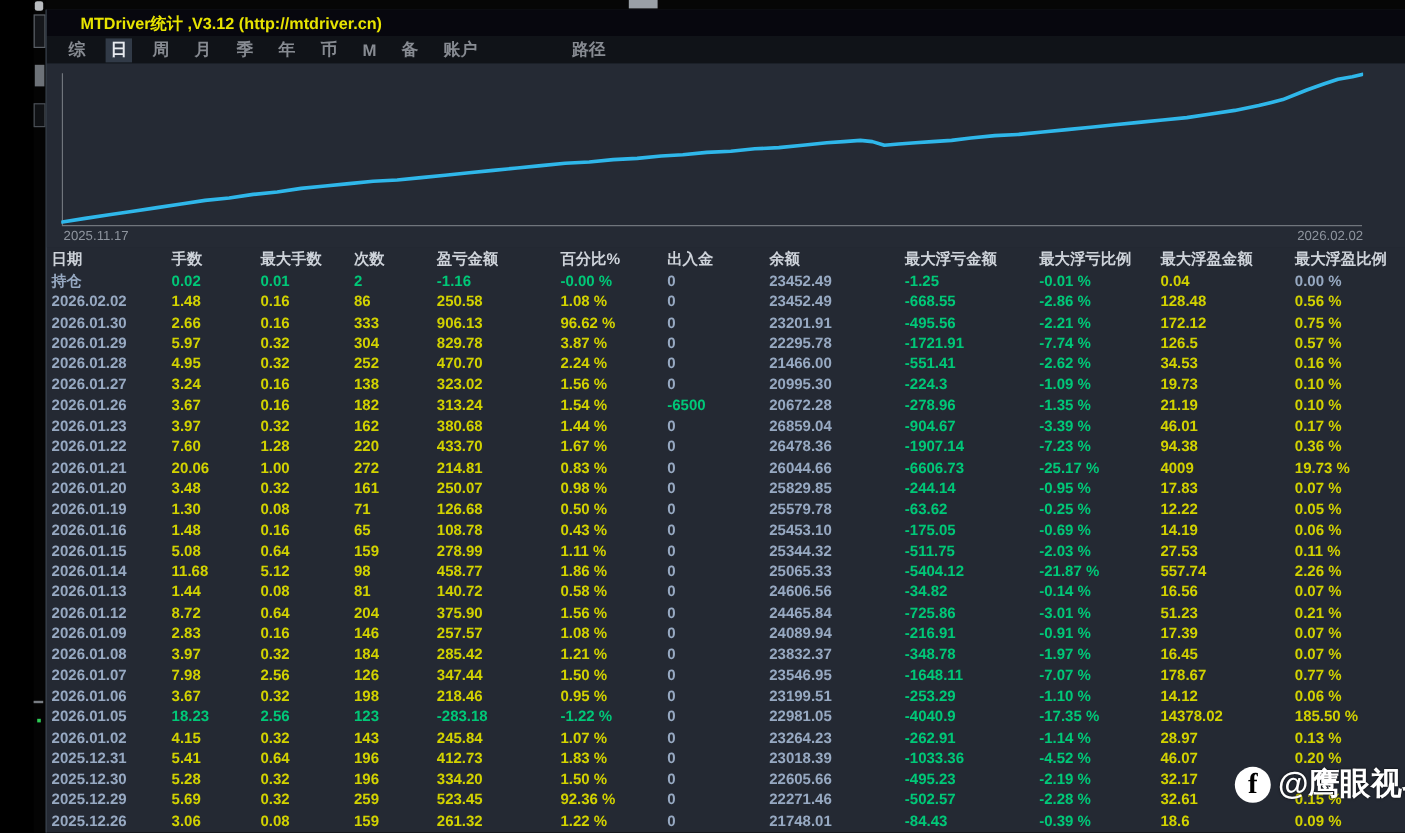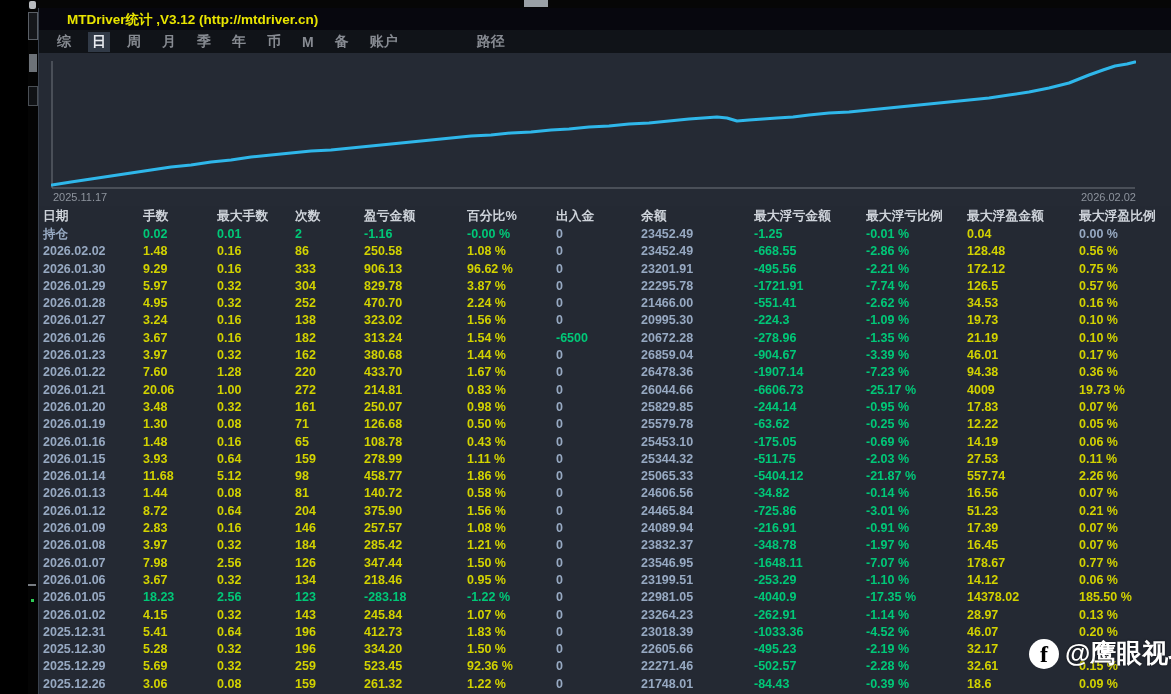--- a/index.html
+++ b/index.html
@@ -141,21 +141,21 @@
             <span class="td c-y">1.08 %</span>
             <span class="td c-d">0</span>
             <span class="td c-d">23452.49</span>
             <span class="td c-g">-668.55</span>
             <span class="td c-g">-2.86 %</span>
             <span class="td c-y">128.48</span>
             <span class="td c-y">0.56 %</span>
           </div>
           <div class="tr">
             <span class="td c-d">2026.01.30</span>
-            <span class="td c-y">9.29</span>
+            <span class="td c-y">2.66</span>
             <span class="td c-y">0.16</span>
             <span class="td c-y">333</span>
             <span class="td c-y">906.13</span>
             <span class="td c-y">96.62 %</span>
             <span class="td c-d">0</span>
             <span class="td c-d">23201.91</span>
             <span class="td c-g">-495.56</span>
             <span class="td c-g">-2.21 %</span>
             <span class="td c-y">172.12</span>
             <span class="td c-y">0.75 %</span>
@@ -295,21 +295,21 @@
             <span class="td c-y">0.43 %</span>
             <span class="td c-d">0</span>
             <span class="td c-d">25453.10</span>
             <span class="td c-g">-175.05</span>
             <span class="td c-g">-0.69 %</span>
             <span class="td c-y">14.19</span>
             <span class="td c-y">0.06 %</span>
           </div>
           <div class="tr">
             <span class="td c-d">2026.01.15</span>
-            <span class="td c-y">3.93</span>
+            <span class="td c-y">5.08</span>
             <span class="td c-y">0.64</span>
             <span class="td c-y">159</span>
             <span class="td c-y">278.99</span>
             <span class="td c-y">1.11 %</span>
             <span class="td c-d">0</span>
             <span class="td c-d">25344.32</span>
             <span class="td c-g">-511.75</span>
             <span class="td c-g">-2.03 %</span>
             <span class="td c-y">27.53</span>
             <span class="td c-y">0.11 %</span>
@@ -395,21 +395,21 @@
             <span class="td c-d">23546.95</span>
             <span class="td c-g">-1648.11</span>
             <span class="td c-g">-7.07 %</span>
             <span class="td c-y">178.67</span>
             <span class="td c-y">0.77 %</span>
           </div>
           <div class="tr">
             <span class="td c-d">2026.01.06</span>
             <span class="td c-y">3.67</span>
             <span class="td c-y">0.32</span>
-            <span class="td c-y">134</span>
+            <span class="td c-y">198</span>
             <span class="td c-y">218.46</span>
             <span class="td c-y">0.95 %</span>
             <span class="td c-d">0</span>
             <span class="td c-d">23199.51</span>
             <span class="td c-g">-253.29</span>
             <span class="td c-g">-1.10 %</span>
             <span class="td c-y">14.12</span>
             <span class="td c-y">0.06 %</span>
           </div>
           <div class="tr">

